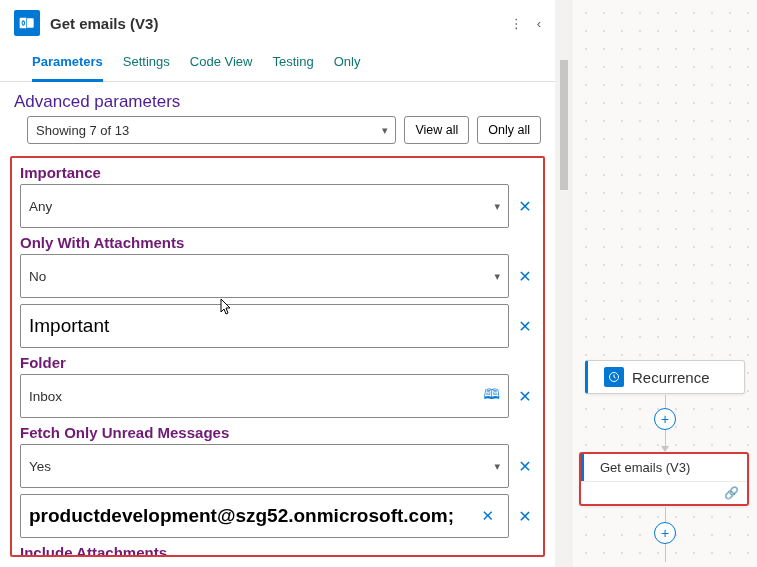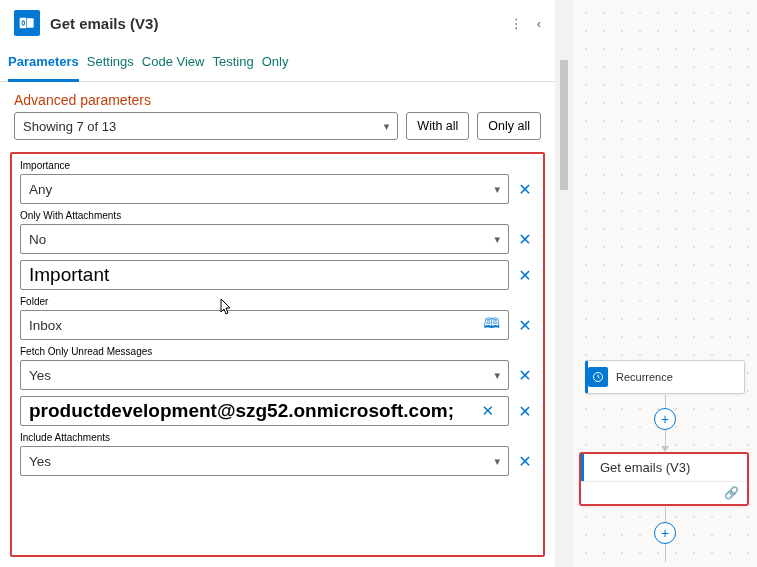--- a/index.html
+++ b/index.html
@@ -20,55 +20,55 @@
   }
   .outlook-icon {
     width: 26px; height: 26px; background: #0078d4; border-radius: 2px;
     display: flex; align-items: center; justify-content: center; margin-right: 10px;
   }
   .outlook-icon svg { width: 16px; height: 16px; fill: #fff; }
   .header-title { font-size: 15px; font-weight: 600; flex: 1; }
   .header-actions { display: flex; gap: 14px; color: #605e5c; }
   .header-actions span { cursor: pointer; }
   .tabs {
-    display: flex; gap: 8px; padding: 0 8px;
+    display: flex; gap: 20px; padding: 0 32px;
     border-bottom: 1px solid #e1dfdd;
   }
   .tab {
     padding: 8px 0 10px 0; font-size: 13px; color: #0f766e; cursor: pointer;
     border-bottom: 3px solid transparent; margin-bottom: -1px;
   }
   .tab.active { color: #0078d4; border-bottom-color: #0078d4; font-weight: 600; }
 
   .adv-section { padding: 10px 14px 6px 14px; }
-  .adv-label { font-size: 14px; color: #c2410c; margin-bottom: 4px; }
+  .adv-label { font-size: 17px; color: #4c1d95; margin-bottom: 4px; }
   .adv-row { display: flex; gap: 8px; align-items: center; }
   .adv-dropdown {
     flex: 1; height: 28px; border: 1px solid #8a8886; border-radius: 3px;
     display: flex; align-items: center; justify-content: space-between;
-    padding: 0 8px; font-size: 13px; color: #323130; background: #fff;
+    padding: 0 8px; font-size: 13px; color: #323130; background: #fff; margin-left: 13px;
   }
   .small-btn {
     height: 28px; padding: 0 10px; border: 1px solid #8a8886; border-radius: 3px;
     background: #fff; font-size: 12.5px; cursor: pointer;
   }
 
   .params-body {
     margin: 6px 10px 10px 10px;
     border: 2px solid #d73a3a;
     border-radius: 2px;
     padding: 6px 8px 10px 8px;
     overflow-y: auto;
     flex: 1;
   }
   .param { margin-bottom: 6px; }
-  .param-label { font-size: 10px; color: #000000; margin-bottom: 3px; }
+  .param-label { font-size: 15px; color: #701a75; margin-bottom: 3px; font-weight: bold; }
   .param-row { display: flex; align-items: center; gap: 6px; }
   .param-control {
-    flex: 1; height: 30px; border: 1px solid #8a8886; border-radius: 2px;
+    flex: 1; height: 44px; border: 1px solid #8a8886; border-radius: 2px;
     display: flex; align-items: center; justify-content: space-between;
     padding: 0 8px; font-size: 13.5px; background: #fff;
   }
   .param-control input {
     border: none; outline: none; width: 100%; font-size: 19px; font-family: inherit;
   }
   .chevron { color: #605e5c; font-size: 11px; }
   .remove-x {
     width: 20px; text-align: center; color: #0078d4; font-size: 16px; cursor: pointer;
   }
@@ -94,22 +94,22 @@
       radial-gradient(circle, #e1dfdd 1px, transparent 1px);
     background-size: 18px 18px;
     background-position: 4px 4px;
     background-color: #faf9f8;
   }
 
   .node {
     position: absolute; background: #fff; border: 1px solid #d2d0ce;
     border-left: 3px solid #0078d4; border-radius: 3px;
     box-shadow: 0 1px 3px rgba(0,0,0,0.08);
-    width: 160px; padding: 6px 0;
-    display: flex; align-items: center; gap: 8px; font-size: 11px;
+    width: 160px; padding: 6px 16px;
+    display: flex; align-items: center; gap: 8px; font-size: 15px;
   }
   .node .mini-icon {
     width: 20px; height: 20px; background: #0078d4; border-radius: 2px;
     display: flex; align-items: center; justify-content: center;
   }
   .node .mini-icon svg { width: 12px; height: 12px; fill: #fff; stroke: #fff; }
 
   .node-highlight {
     position: absolute; border: 2px solid #d73a3a; border-radius: 3px;
     background: #fff; box-shadow: 0 1px 3px rgba(0,0,0,0.08);
@@ -166,21 +166,21 @@
       <div class="tab">Only</div>
     </div>
 
     <div class="adv-section">
       <div class="adv-label">Advanced parameters</div>
       <div class="adv-row">
         <div class="adv-dropdown">
           <span>Showing 7 of 13</span>
           <span class="chevron">▾</span>
         </div>
-        <button class="small-btn">With all</button>
+        <button class="small-btn">View all</button>
         <button class="small-btn">Only all</button>
       </div>
     </div>
 
     <div class="params-body">
       <div class="param">
         <div class="param-label">Importance</div>
         <div class="param-row">
           <div class="param-control">
             <span>Any</span>

